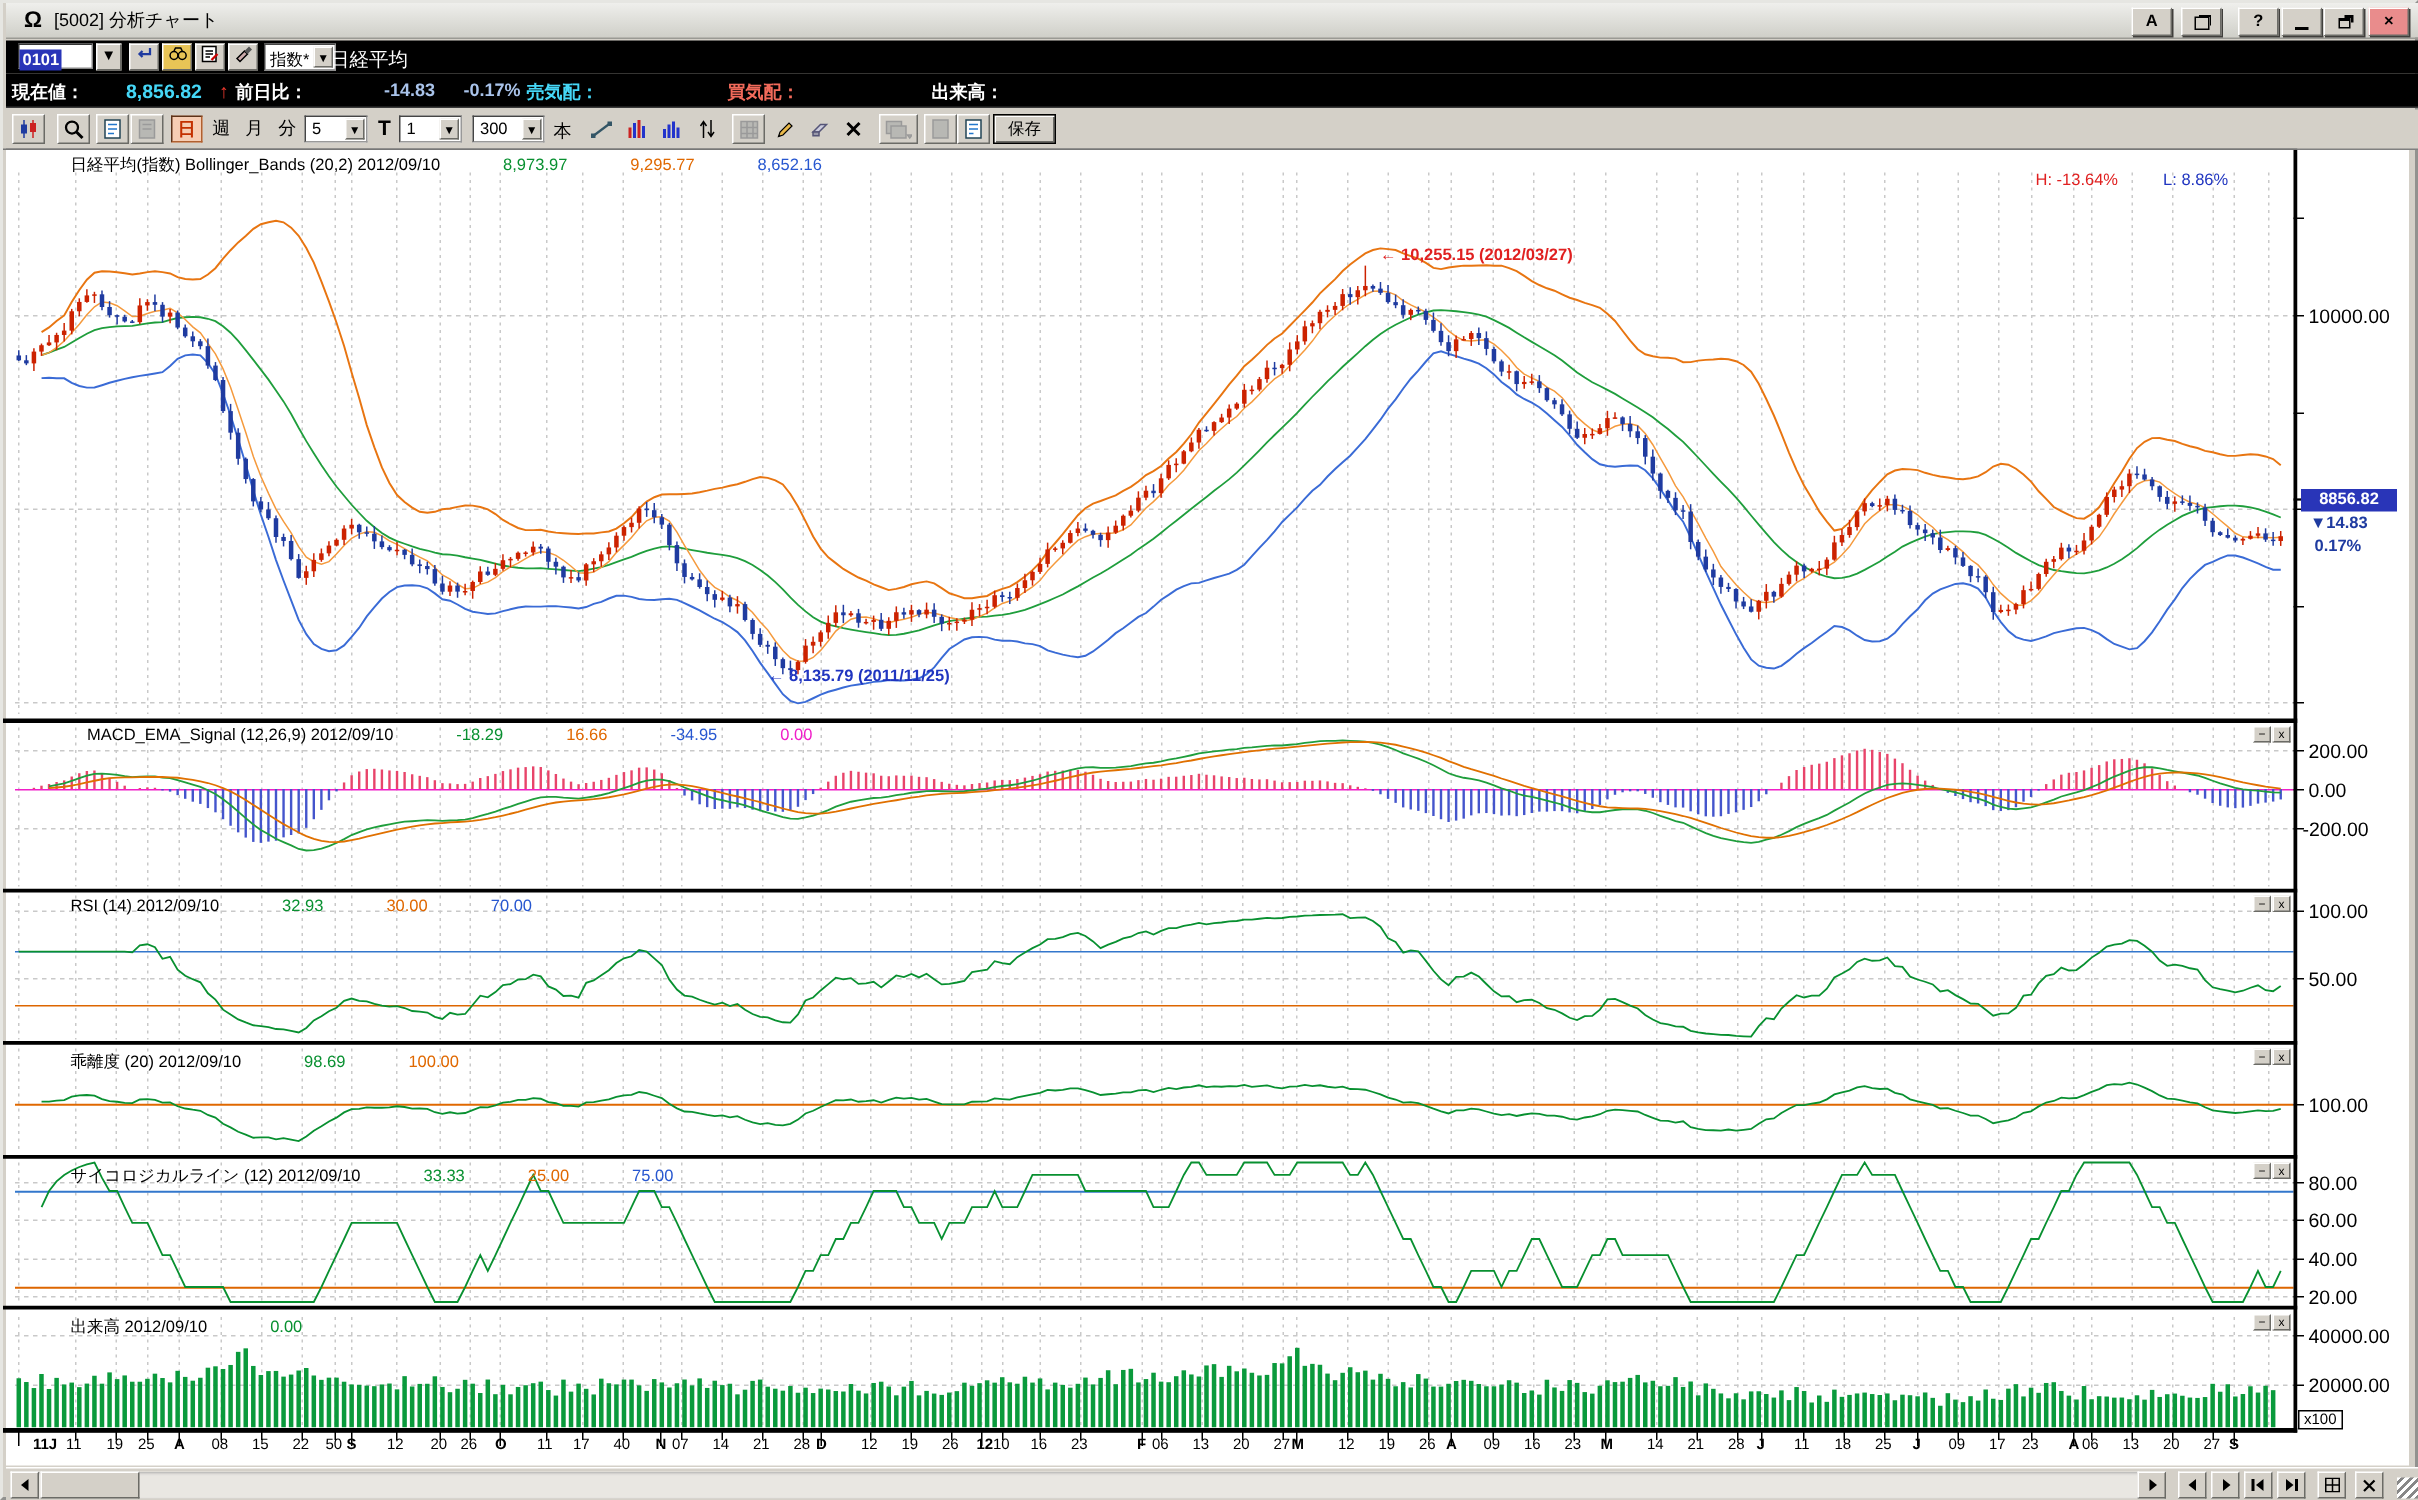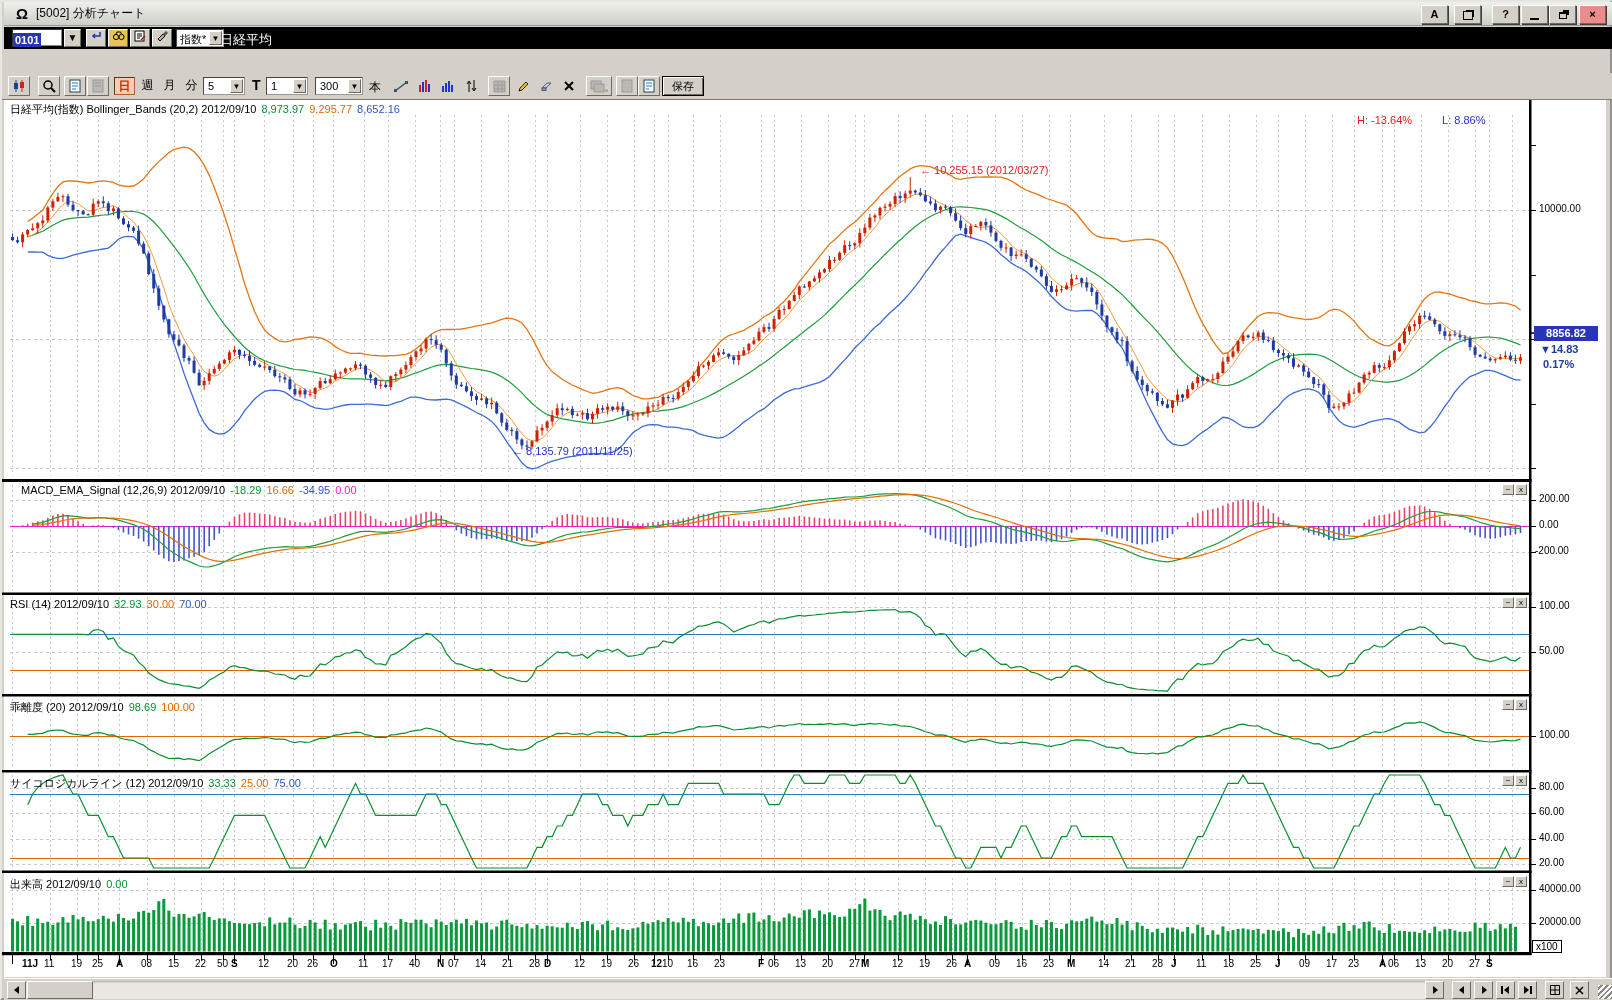--- a/index.html
+++ b/index.html
@@ -37,24 +37,24 @@
 .ptab { position:absolute; top:4px; width:21px; height:18px; font-size:12px; text-align:center; line-height:17px; color:#000; }
 .ptab.active { background:#f6cdb4; border:1px inset #b06030; color:#c33000; font-weight:bold;}
 .tsel { position:absolute; top:4px; height:18px; background:#fff; border:1px inset #999; font-size:11px; padding:2px 14px 0 4px;}
 .tlabel { position:absolute; top:6px; font-size:12px; color:#000; }
 #saveBtn { position:absolute; left:658px; top:3px; width:42px; height:20px; background:#d4d0c8; border:1px solid #000; box-shadow:inset 1px 1px 0 #fff, inset -1px -1px 0 #6b6b66; font-size:11px; text-align:center; line-height:18px;}
 
 
 #chartbg { position:absolute; left:2px; top:98px; width:1602px; height:877px; background:#fff; }
 #cv { position:absolute; left:0; top:0; width:1612px; height:1000px; pointer-events:none; }
 .phead { position:absolute; font-size:11px; color:#000; white-space:nowrap; z-index:5;}
-.phead span { margin-right:5px; }
+.phead span { margin-right:5px;margin-left:37px; }
 .phead .g { color:#089030; } .phead .o { color:#e06800; } .phead .bl { color:#2757d0; } .phead .mg { color:#f01fc8; }
-.axlab { position:absolute; font-size:10px; color:#000; white-space:nowrap; z-index:5;}
-.ann { position:absolute; font-size:11px; white-space:nowrap; z-index:6;}
+.axlab { position:absolute; font-size:13px; color:#000; white-space:nowrap; z-index:5;}
+.ann { position:absolute; font-size:11px; white-space:nowrap; z-index:6;font-weight:bold;}
 #hlRow { position:absolute; left:1355px; top:112px; font-size:11px; z-index:6;}
 #hlRow .h { color:#e02020; margin-right:30px;} #hlRow .l { color:#2035c0; }
 #priceTag { position:absolute; left:1532px; top:324px; width:64px; height:15px; background:#2935b8; color:#fff; font-size:11px; font-weight:bold; text-align:center; line-height:15px; z-index:6;}
 #tagChange { position:absolute; left:1538px; top:341px; color:#1f3ba0; font-size:11px; font-weight:bold; z-index:6;}
 #tagPct { position:absolute; left:1541px; top:356px; color:#1f3ba0; font-size:11px; font-weight:bold; z-index:6;}
 #x100box { position:absolute; left:1530px; top:938px; border:1px solid #000; background:#fff; font-size:10px; padding:0 3px; z-index:6;}
 .pbtns { position:absolute; z-index:7; display:flex; gap:1px;}
 .pbtn { width:12px; height:11px; background:#d4d0c8; border:1px solid; border-color:#fff #6b6b66 #6b6b66 #fff; font-size:8px; line-height:9px; text-align:center; color:#000;}
 #xlabels span { position:absolute; top:956px; font-size:10px; color:#000; z-index:5;}
 #xlabels span.xb { font-weight:bold; }
@@ -117,20 +117,31 @@
           <path d="M7 4 L10 1 L12 3 L9 6 Z" fill="#555"></path>
         </svg>
     </div>
     <div class="selbox" style="left:172px;width:48px">
       <span>指数*</span>
       <span class="selarrow">▼</span>
     </div>
     <div id="symName">日経平均</div>
   </div>
 
+  <div id="row3">
+    <span class="q" style="left:4px">現在値：</span>
+    <span class="q val" style="left:80px">8,856.82</span>
+    <span class="q arrow" style="left:142px">↑</span>
+    <span class="q" style="left:153px">前日比：</span>
+    <span class="q pale" style="left:252px">-14.83</span>
+    <span class="q pale" style="left:305px">-0.17%</span>
+    <span class="q cy" style="left:347px">売気配：</span>
+    <span class="q red" style="left:481px">買気配：</span>
+    <span class="q" style="left:617px">出来高：</span>
+  </div>
 
   <div id="row4">
     <div class="tbtn" style="left:4px">
       <svg width="15" height="14">
           <line x1="4" y1="1" x2="4" y2="13" stroke="#1f3ba0"></line>
           <rect x="2" y="4" width="4" height="6" fill="#1f3ba0"></rect>
           <line x1="10" y1="1" x2="10" y2="13" stroke="#c22"></line>
           <rect x="8" y="3" width="4" height="6" fill="#c22"></rect>
         </svg>
     </div>

